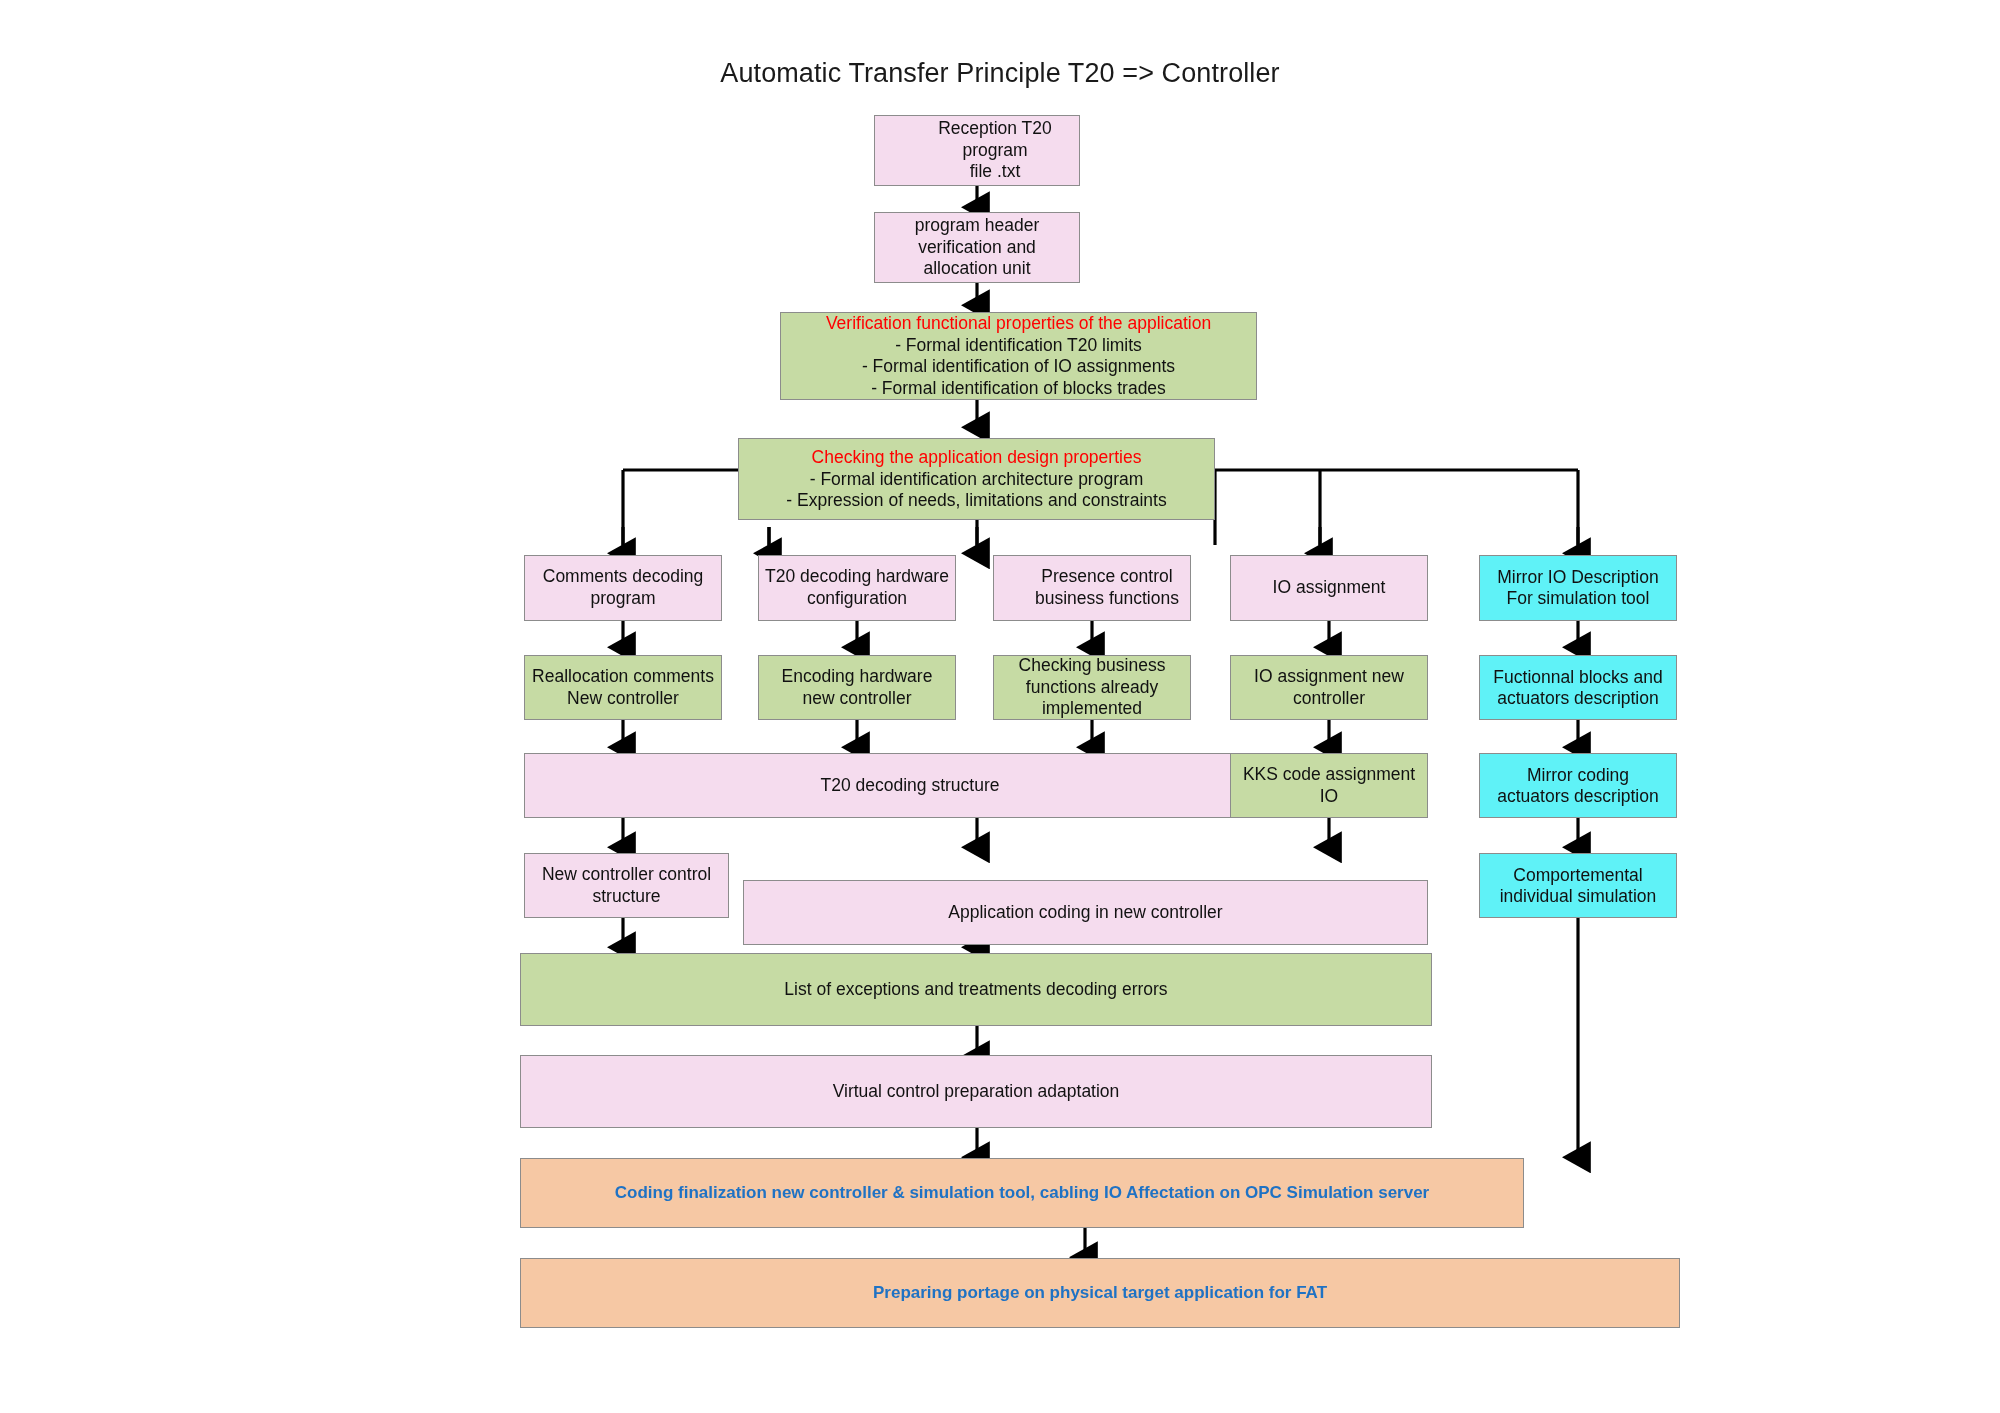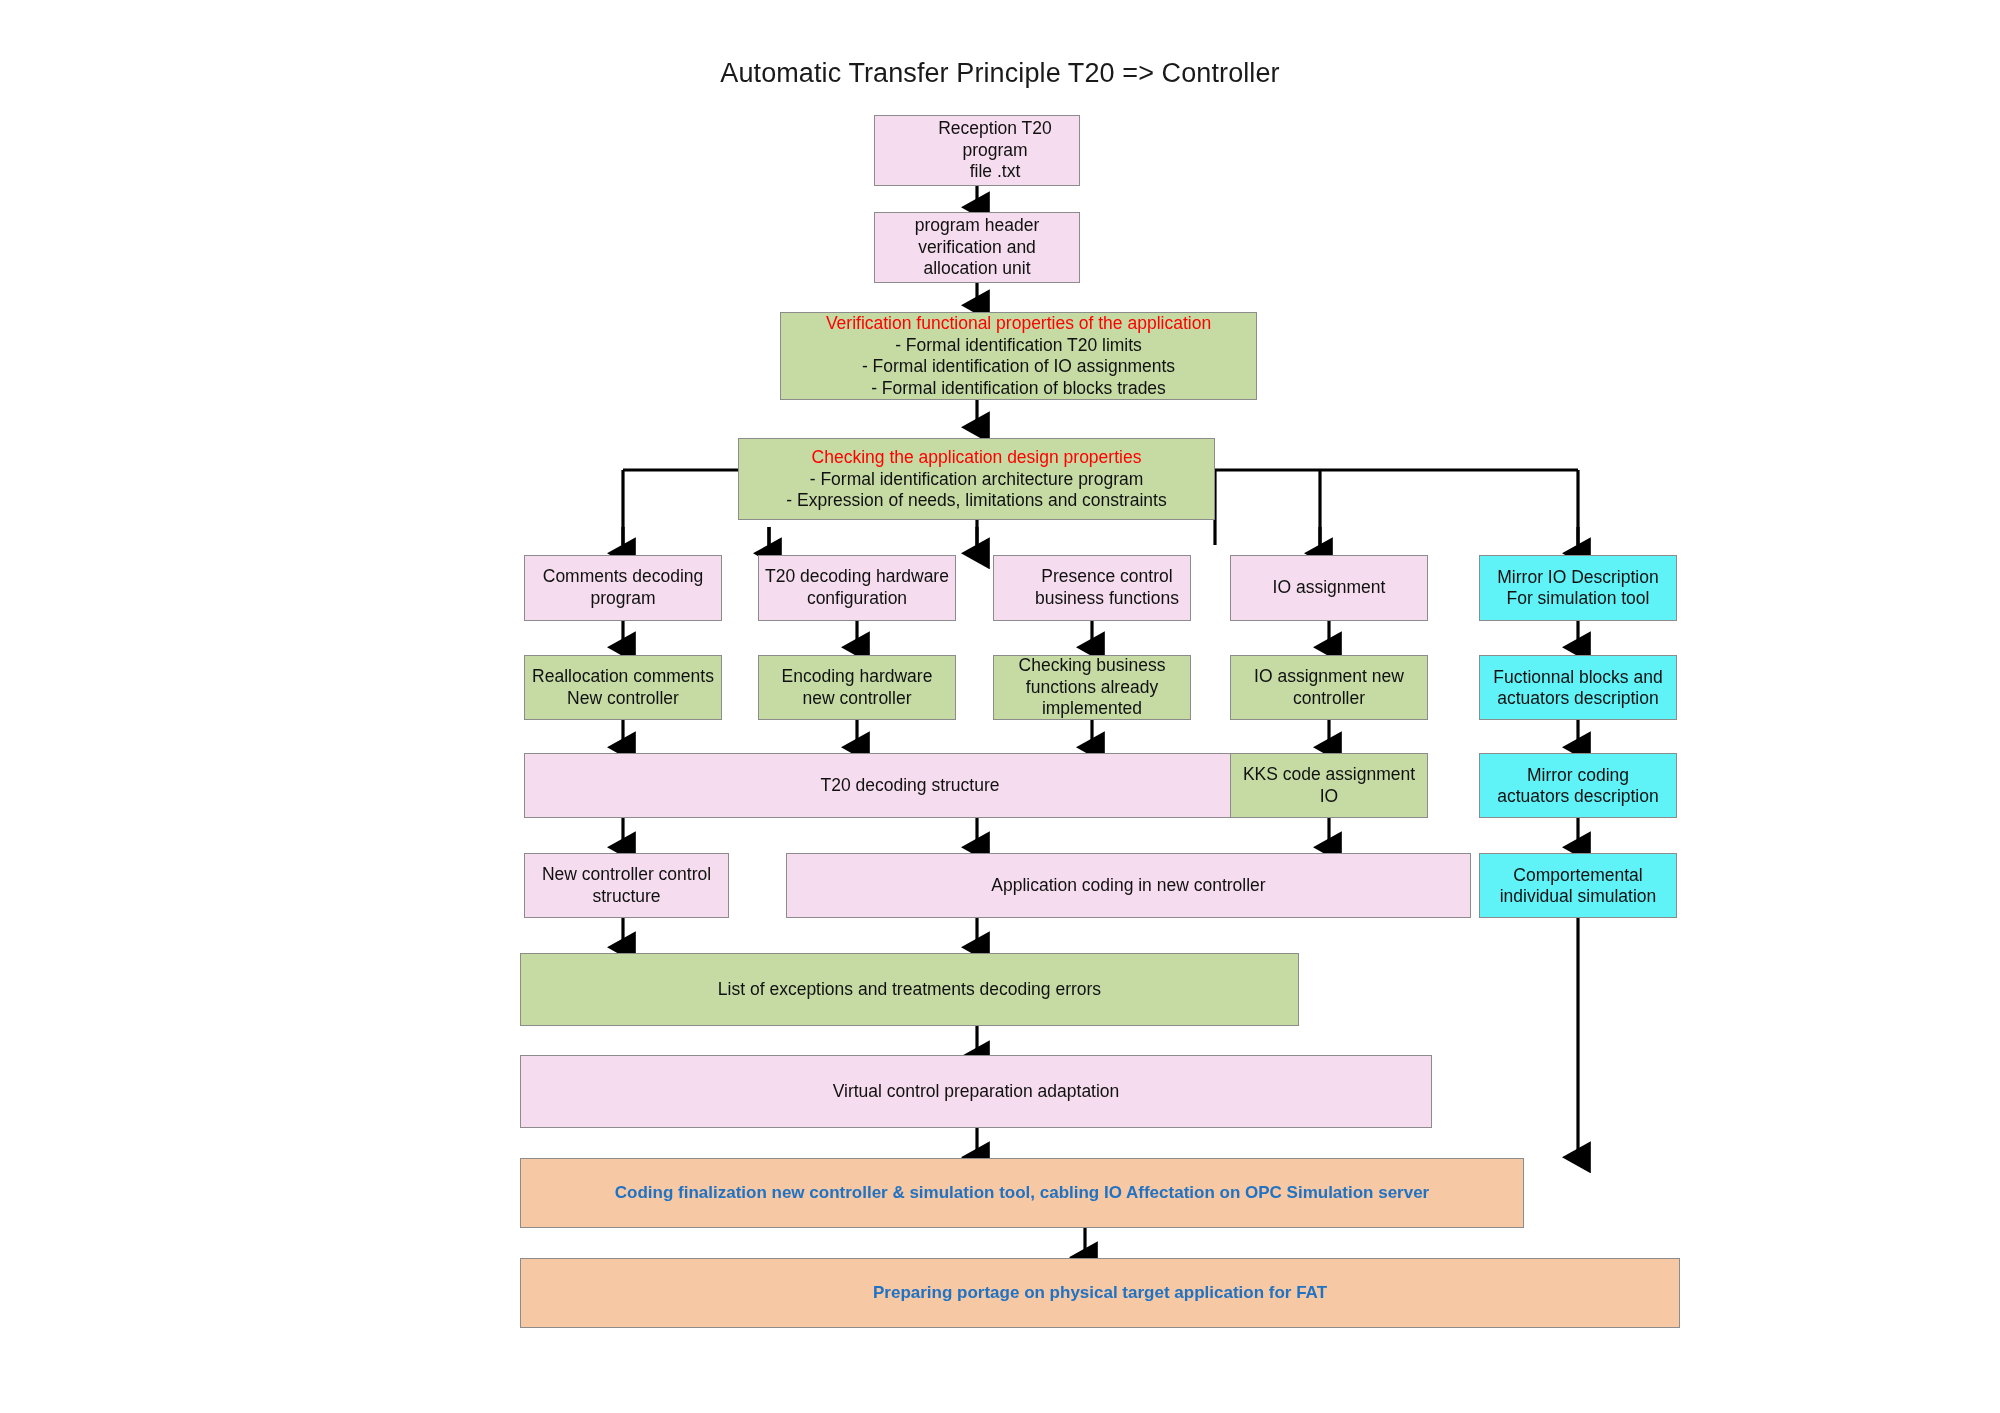--- a/index.html
+++ b/index.html
@@ -228,30 +228,30 @@
   <div class="node cyan" style="left:1479px; top:753px; width:198px; height:65px;">
     <span class="ln">Mirror coding</span>
     <span class="ln">actuators description</span>
   </div>
 
   <div class="node pink" style="left:524px; top:853px; width:205px; height:65px;">
     <span class="ln">New controller control</span>
     <span class="ln">structure</span>
   </div>
 
-  <div class="node pink" style="left:743px; top:853px; width:685px; height:65px;margin-left:43px;">
+  <div class="node pink" style="left:743px; top:880px; width:685px; height:65px;">
     <span class="ln">Application coding in new controller</span>
   </div>
 
   <div class="node cyan" style="left:1479px; top:853px; width:198px; height:65px;">
     <span class="ln">Comportemental</span>
     <span class="ln">individual simulation</span>
   </div>
 
-  <div class="node green" style="left:520px; top:953px; width:779px; height:73px;">
+  <div class="node green" style="left:520px; top:953px; width:912px; height:73px;">
     <span class="ln">List of exceptions and treatments decoding errors</span>
   </div>
 
   <div class="node pink" style="left:520px; top:1055px; width:912px; height:73px;">
     <span class="ln">Virtual control preparation adaptation</span>
   </div>
 
   <div class="node orange" style="left:520px; top:1158px; width:1004px; height:70px;">
     <span class="ln">Coding finalization new controller &amp; simulation tool, cabling IO Affectation on OPC Simulation server</span>
   </div>

